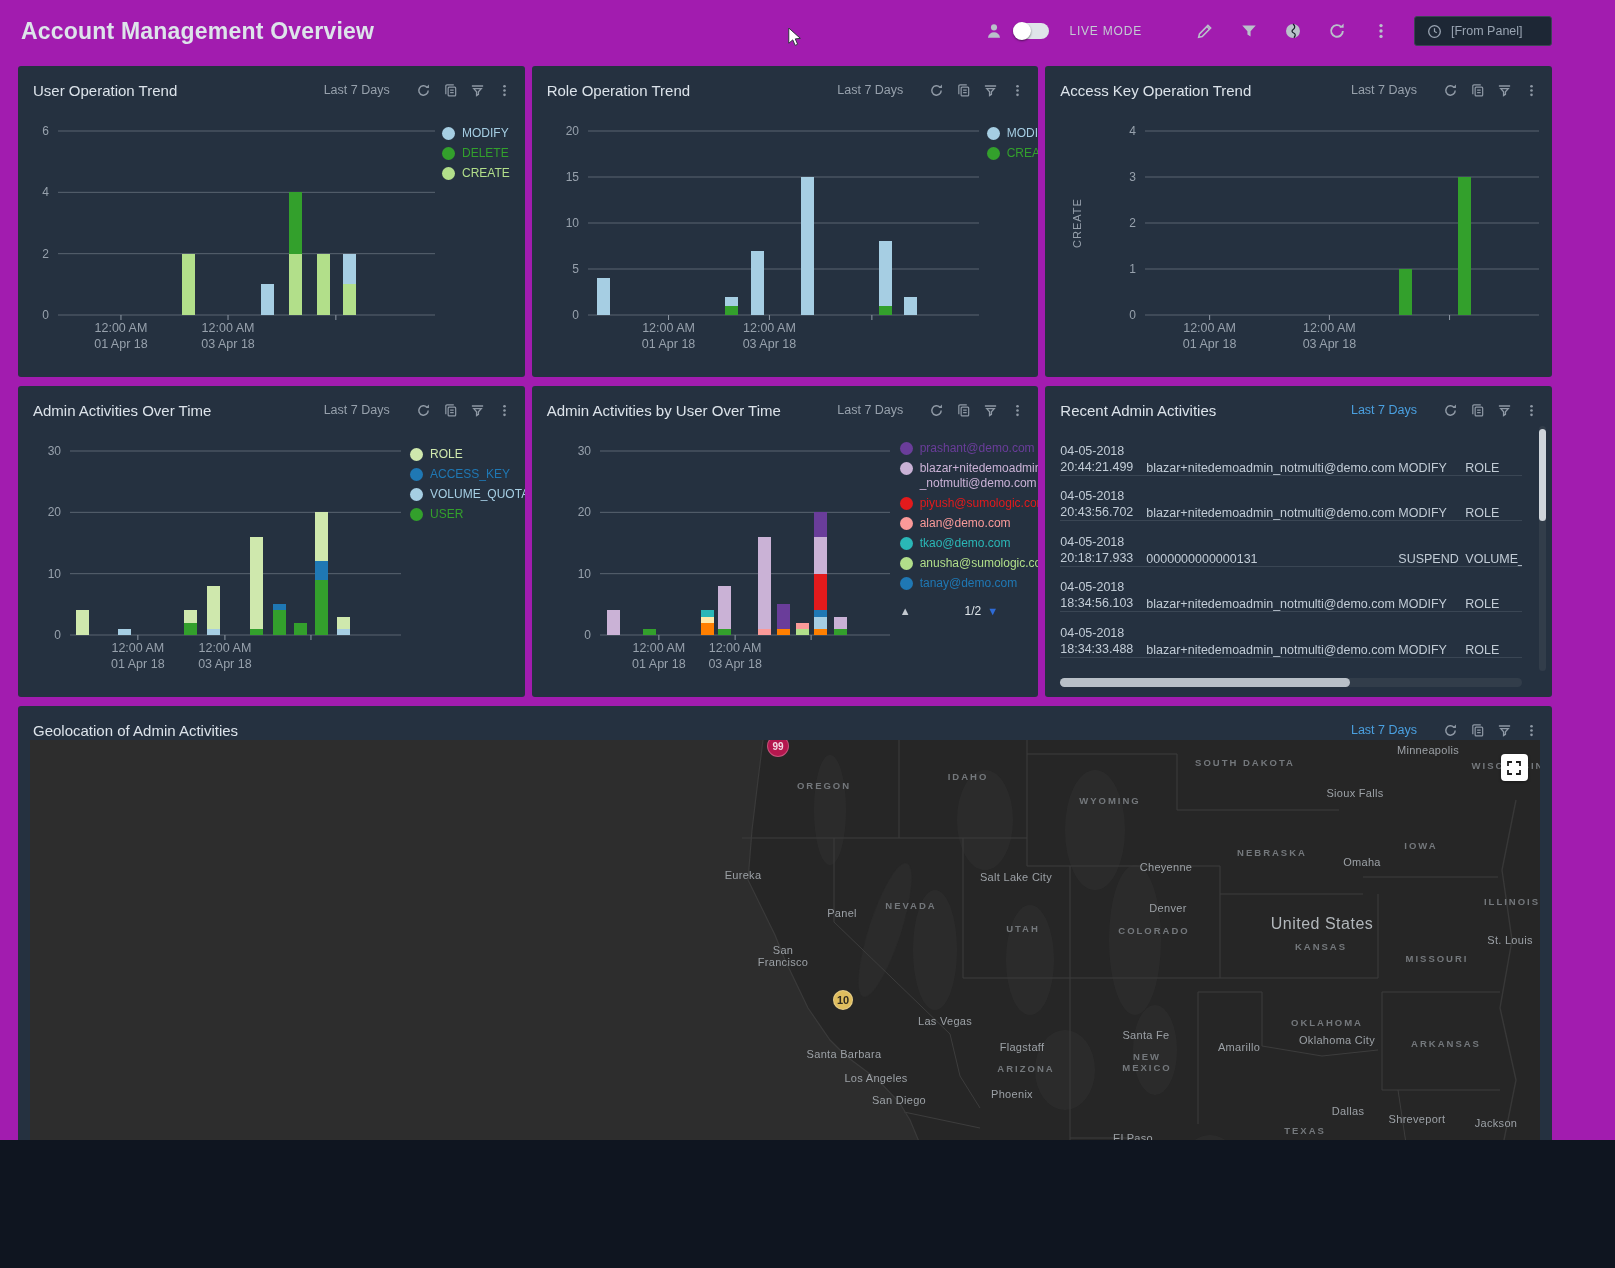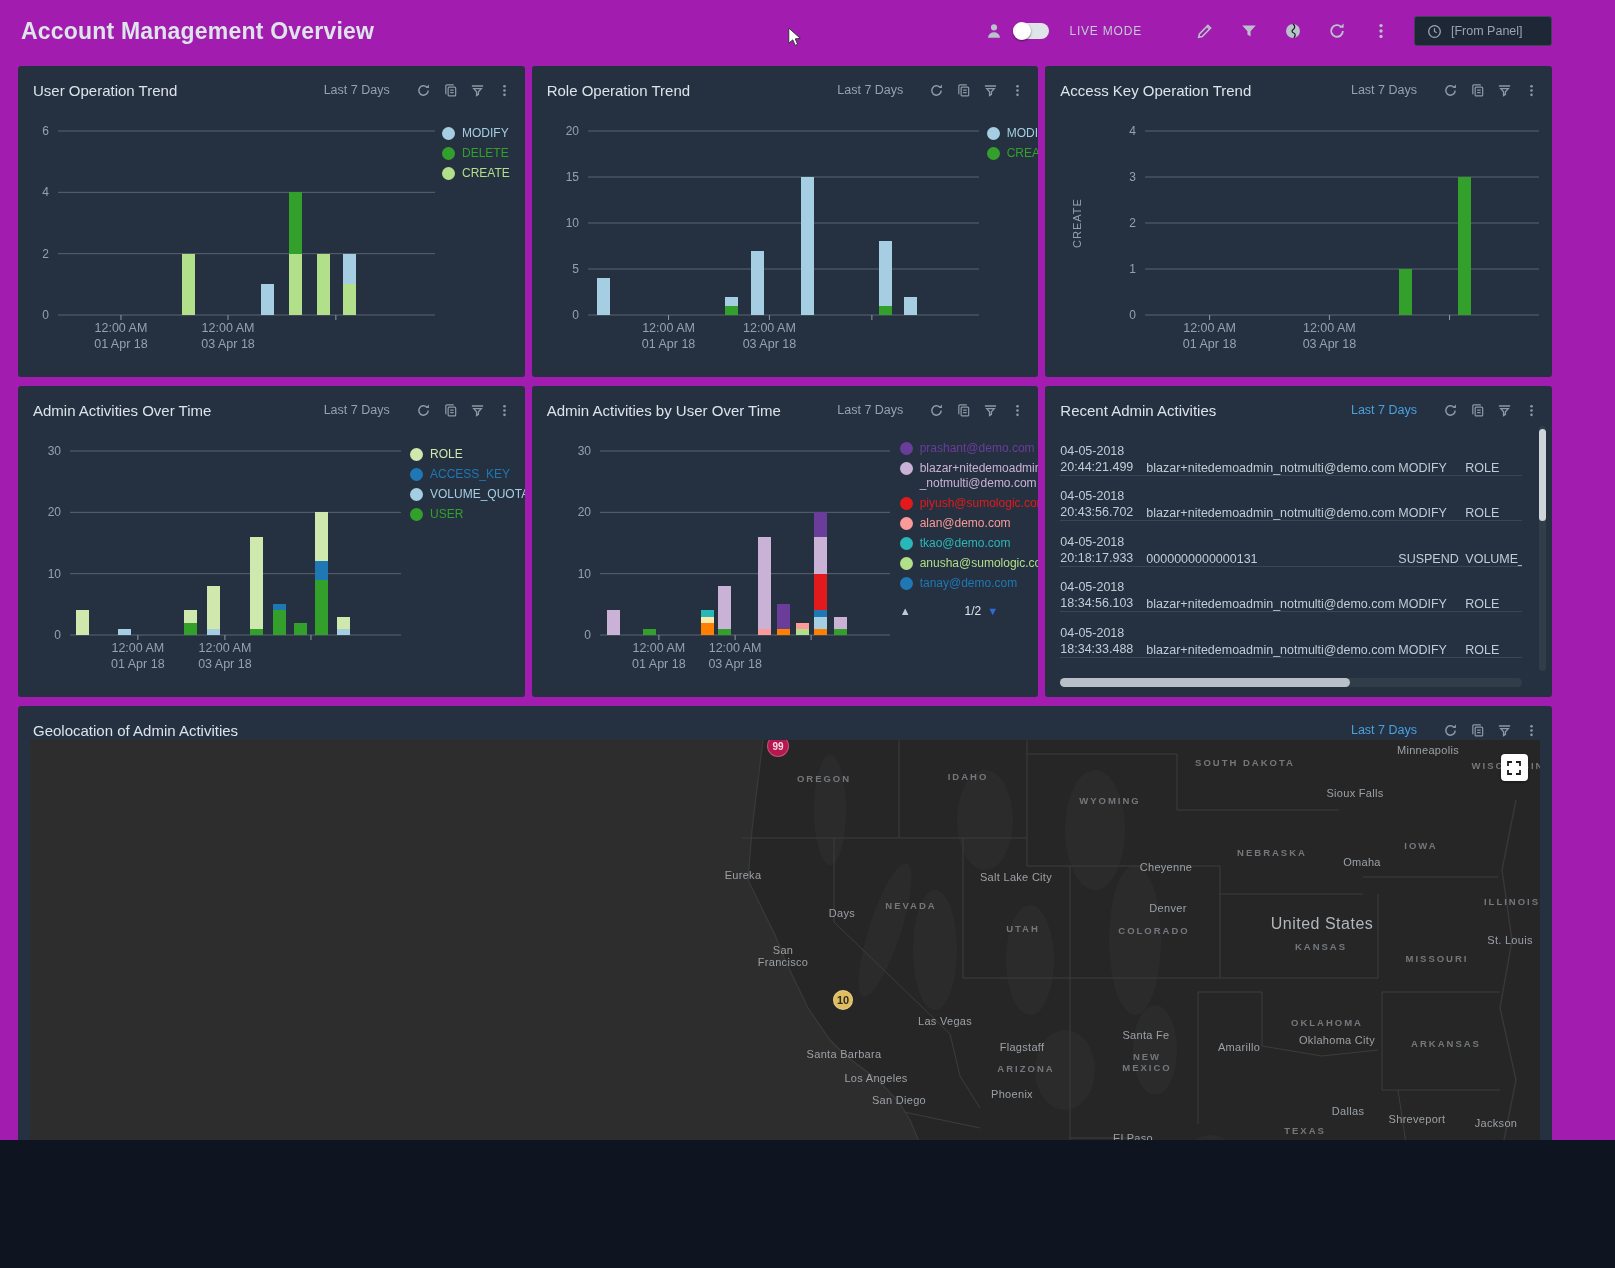--- a/index.html
+++ b/index.html
@@ -699,21 +699,21 @@
             <ellipse cx="1125" cy="310" rx="22" ry="45"></ellipse>
             <ellipse cx="1180" cy="430" rx="30" ry="35"></ellipse>
           </g>
           <g stroke="#3d3d3d" stroke-width="1" fill="none">
             <path d="M712 98 H997 M869 98 V0 M997 0 V126 M804 98 V182 L920 294 L930 336 L950 368 M933 98 V238 M933 238 H1348 M1040 126 V406 M997 14 H1147 M997 126 H1190 M1147 14 V70 M1147 70 H1309 M1190 126 V238 M1190 154 H1333 M1168 252 V384 M1168 252 H1232 M1232 252 V306 L1292 316 L1348 310 M1348 154 V238 M1333 137 H1468 M1352 252 H1470 M1352 252 V350 M1352 350 H1470 M874 372 L950 388 M1040 398 H1104 M1104 398 L1180 440 L1252 474 L1302 492 M1368 350 L1380 430 L1384 492"></path>
           </g>
           <path d="M1486 60 L1472 130 L1482 200 L1470 268 L1486 340 L1472 410 L1482 470" stroke="#383838" stroke-width="1.4" fill="none"></path>
           <path d="M733 0 L728 40 L722 90 L718 140 L745 195 L755 220 L778 268 L800 300 L816 316 L848 340 L869 362 L880 380 L905 440 L920 492" stroke="#3a3a3a" stroke-width="1.2" fill="none"></path>
         </svg>
         <div>
-            <span class="map-label state" style="left: 794px; top: 38px;">
+            <span class="map-label state" style="left: 794px; top: 45px;">
               <div>OREGON</div>
             </span>
             <span class="map-label state" style="left: 922px; top: 36px; padding-left: 32px;">
               <div>IDAHO</div>
             </span>
             <span class="map-label state" style="left: 1080px; top: 60px;">
               <div>WYOMING</div>
             </span>
             <span class="map-label state" style="left: 1215px; top: 22px;">
               <div>SOUTH DAKOTA</div>
@@ -782,21 +782,21 @@
             <span class="map-label city" style="left: 1136px; top: 127px;">
               <div>Cheyenne</div>
             </span>
             <span class="map-label city" style="left: 986px; top: 137px;">
               <div>Salt Lake City</div>
             </span>
             <span class="map-label city" style="left: 713px; top: 135px;">
               <div>Eureka</div>
             </span>
             <span class="map-label city" style="left: 812px; top: 173px;">
-              <div>Days</div>
+              <div>Panel</div>
             </span>
             <span class="map-label city" style="left: 1138px; top: 168px;">
               <div>Denver</div>
             </span>
             <span class="map-label city" style="left: 1480px; top: 200px;">
               <div>St. Louis</div>
             </span>
             <span class="map-label city" style="left: 753px; top: 216px;">
               <div>San</div>
               <div>Francisco</div>

